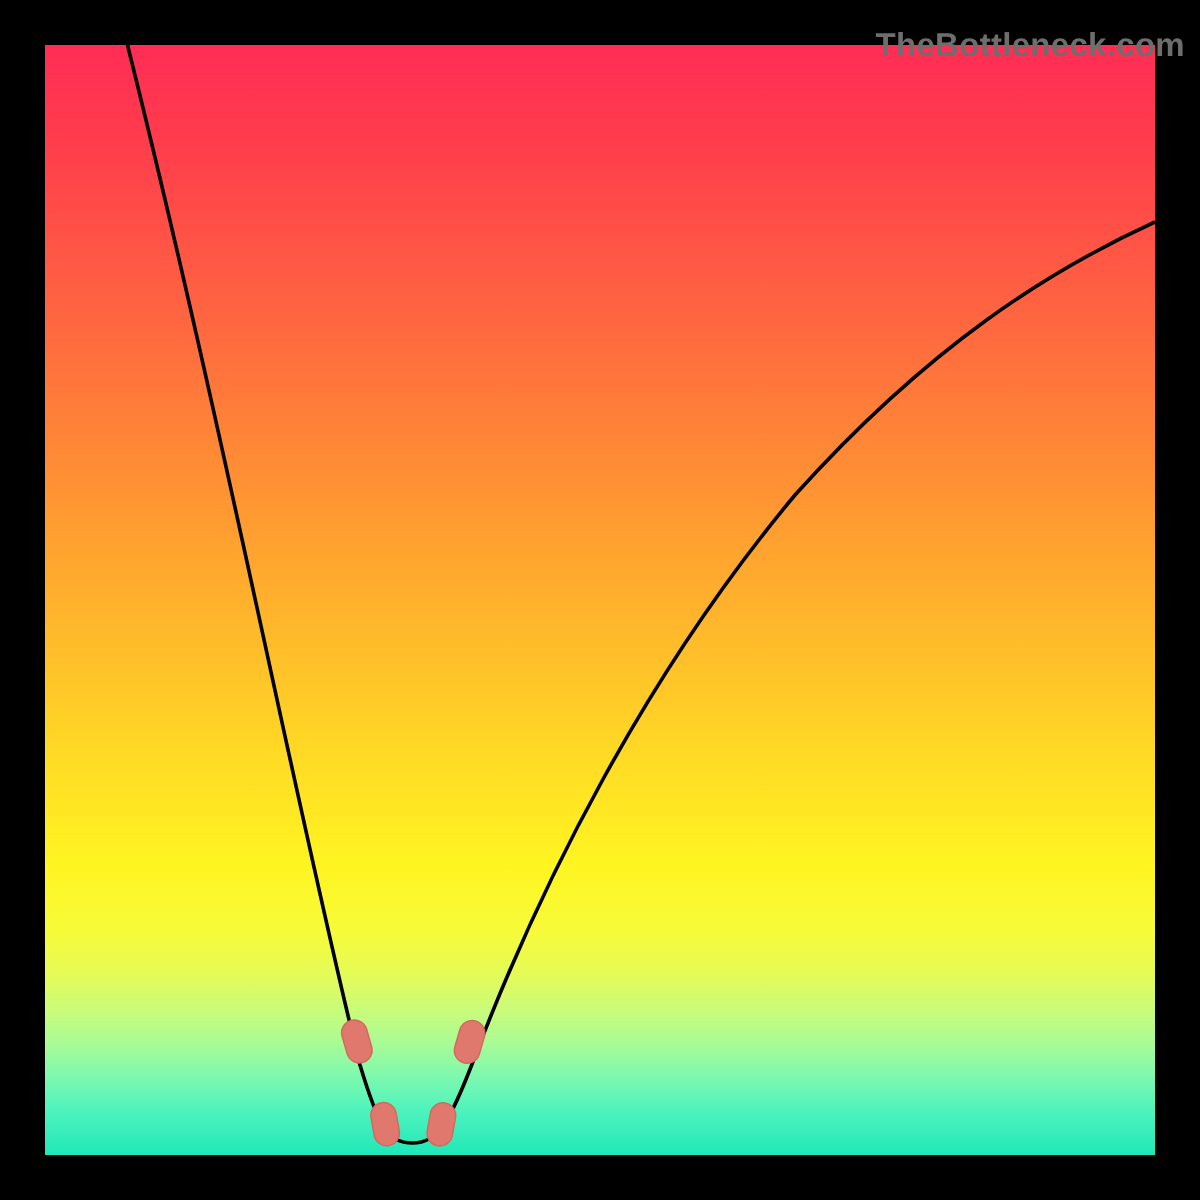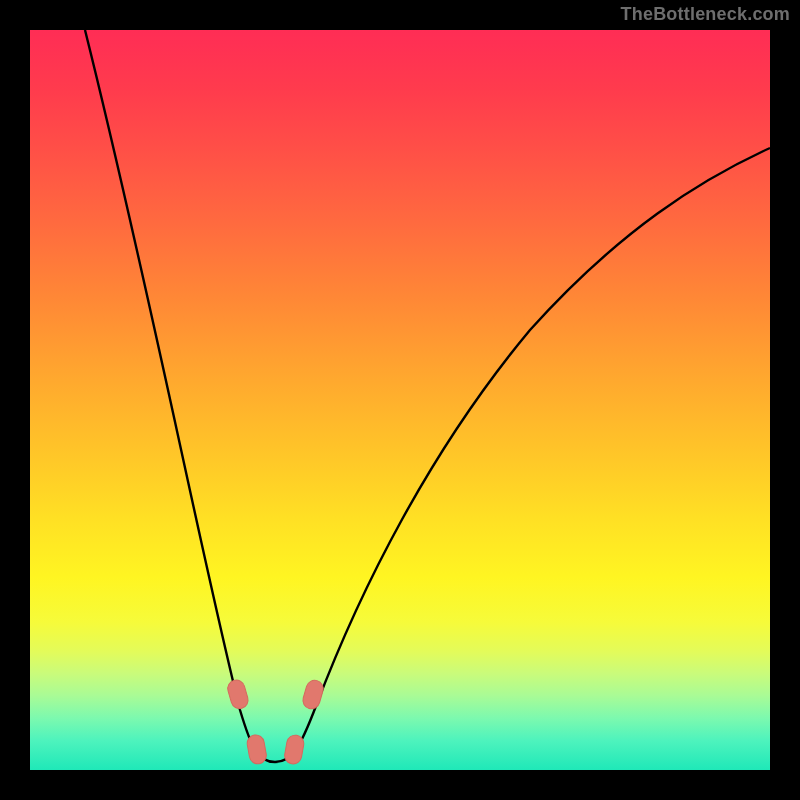--- a/index.html
+++ b/index.html
@@ -47,23 +47,23 @@
   }
   svg.curve {
     position: absolute;
     left: 0;
     top: 0;
     width: 740px;
     height: 740px;
   }
   .watermark {
     position: absolute;
-    top: 4px;
+    top: 17px;
     right: 10px;
-    font-size: 18px;
+    font-size: 22px;
     font-weight: 600;
     color: #6e6e6e;
     letter-spacing: 0.2px;
     user-select: none;
   }
 </style>
 </head>
 <body>
 
 <div class="frame">

